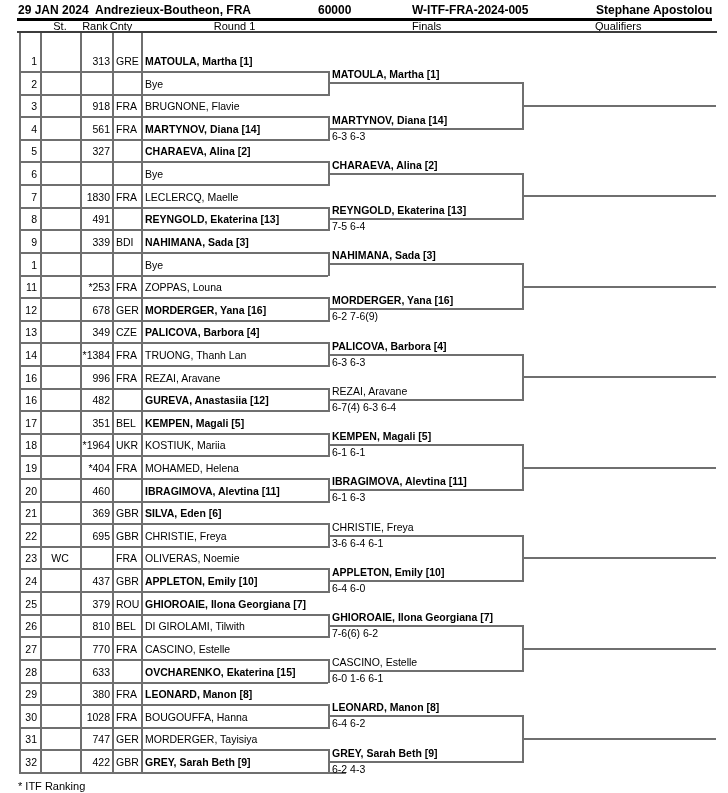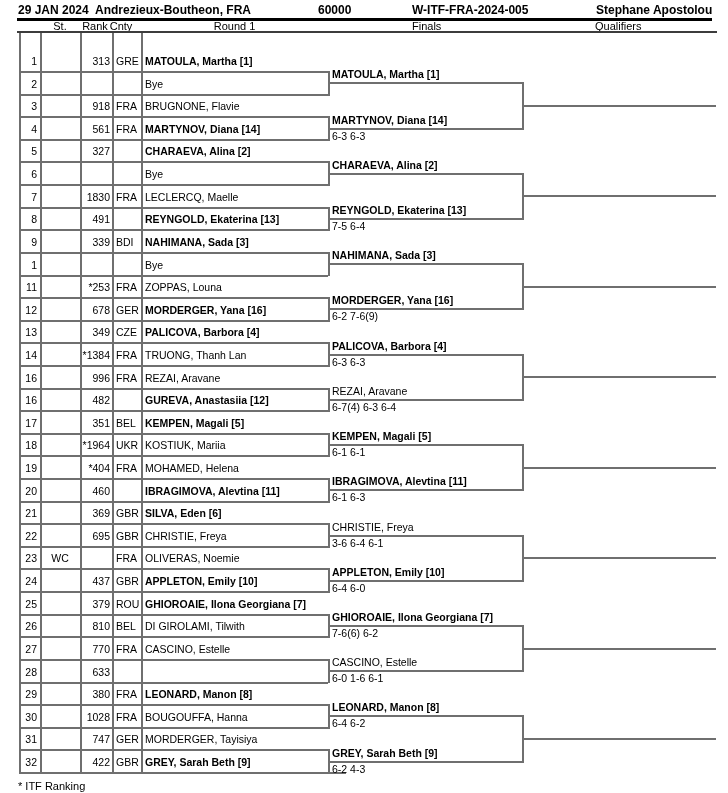--- a/index.html
+++ b/index.html
@@ -246,20 +246,21 @@
         <span class="cell st"></span>
         <span class="cell rank">770</span>
         <span class="cell cnty">FRA</span>
         <span class="cell pname">CASCINO, Estelle</span>
       </div>
       <div class="r1row" style="left:19px;top:662.5px;width:309px;">
         <span class="cell pos">28</span>
         <span class="cell st"></span>
         <span class="cell rank">633</span>
         <span class="cell cnty"></span>
+        <span class="cell pname seed">OVCHARENKO, Ekaterina [15]</span>
       </div>
       <div class="r1row" style="left:19px;top:685.1px;width:309px;">
         <span class="cell pos">29</span>
         <span class="cell st"></span>
         <span class="cell rank">380</span>
         <span class="cell cnty">FRA</span>
         <span class="cell pname seed">LEONARD, Manon [8]</span>
       </div>
       <div class="r1row" style="left:19px;top:707.7px;width:309px;">
         <span class="cell pos">30</span>

